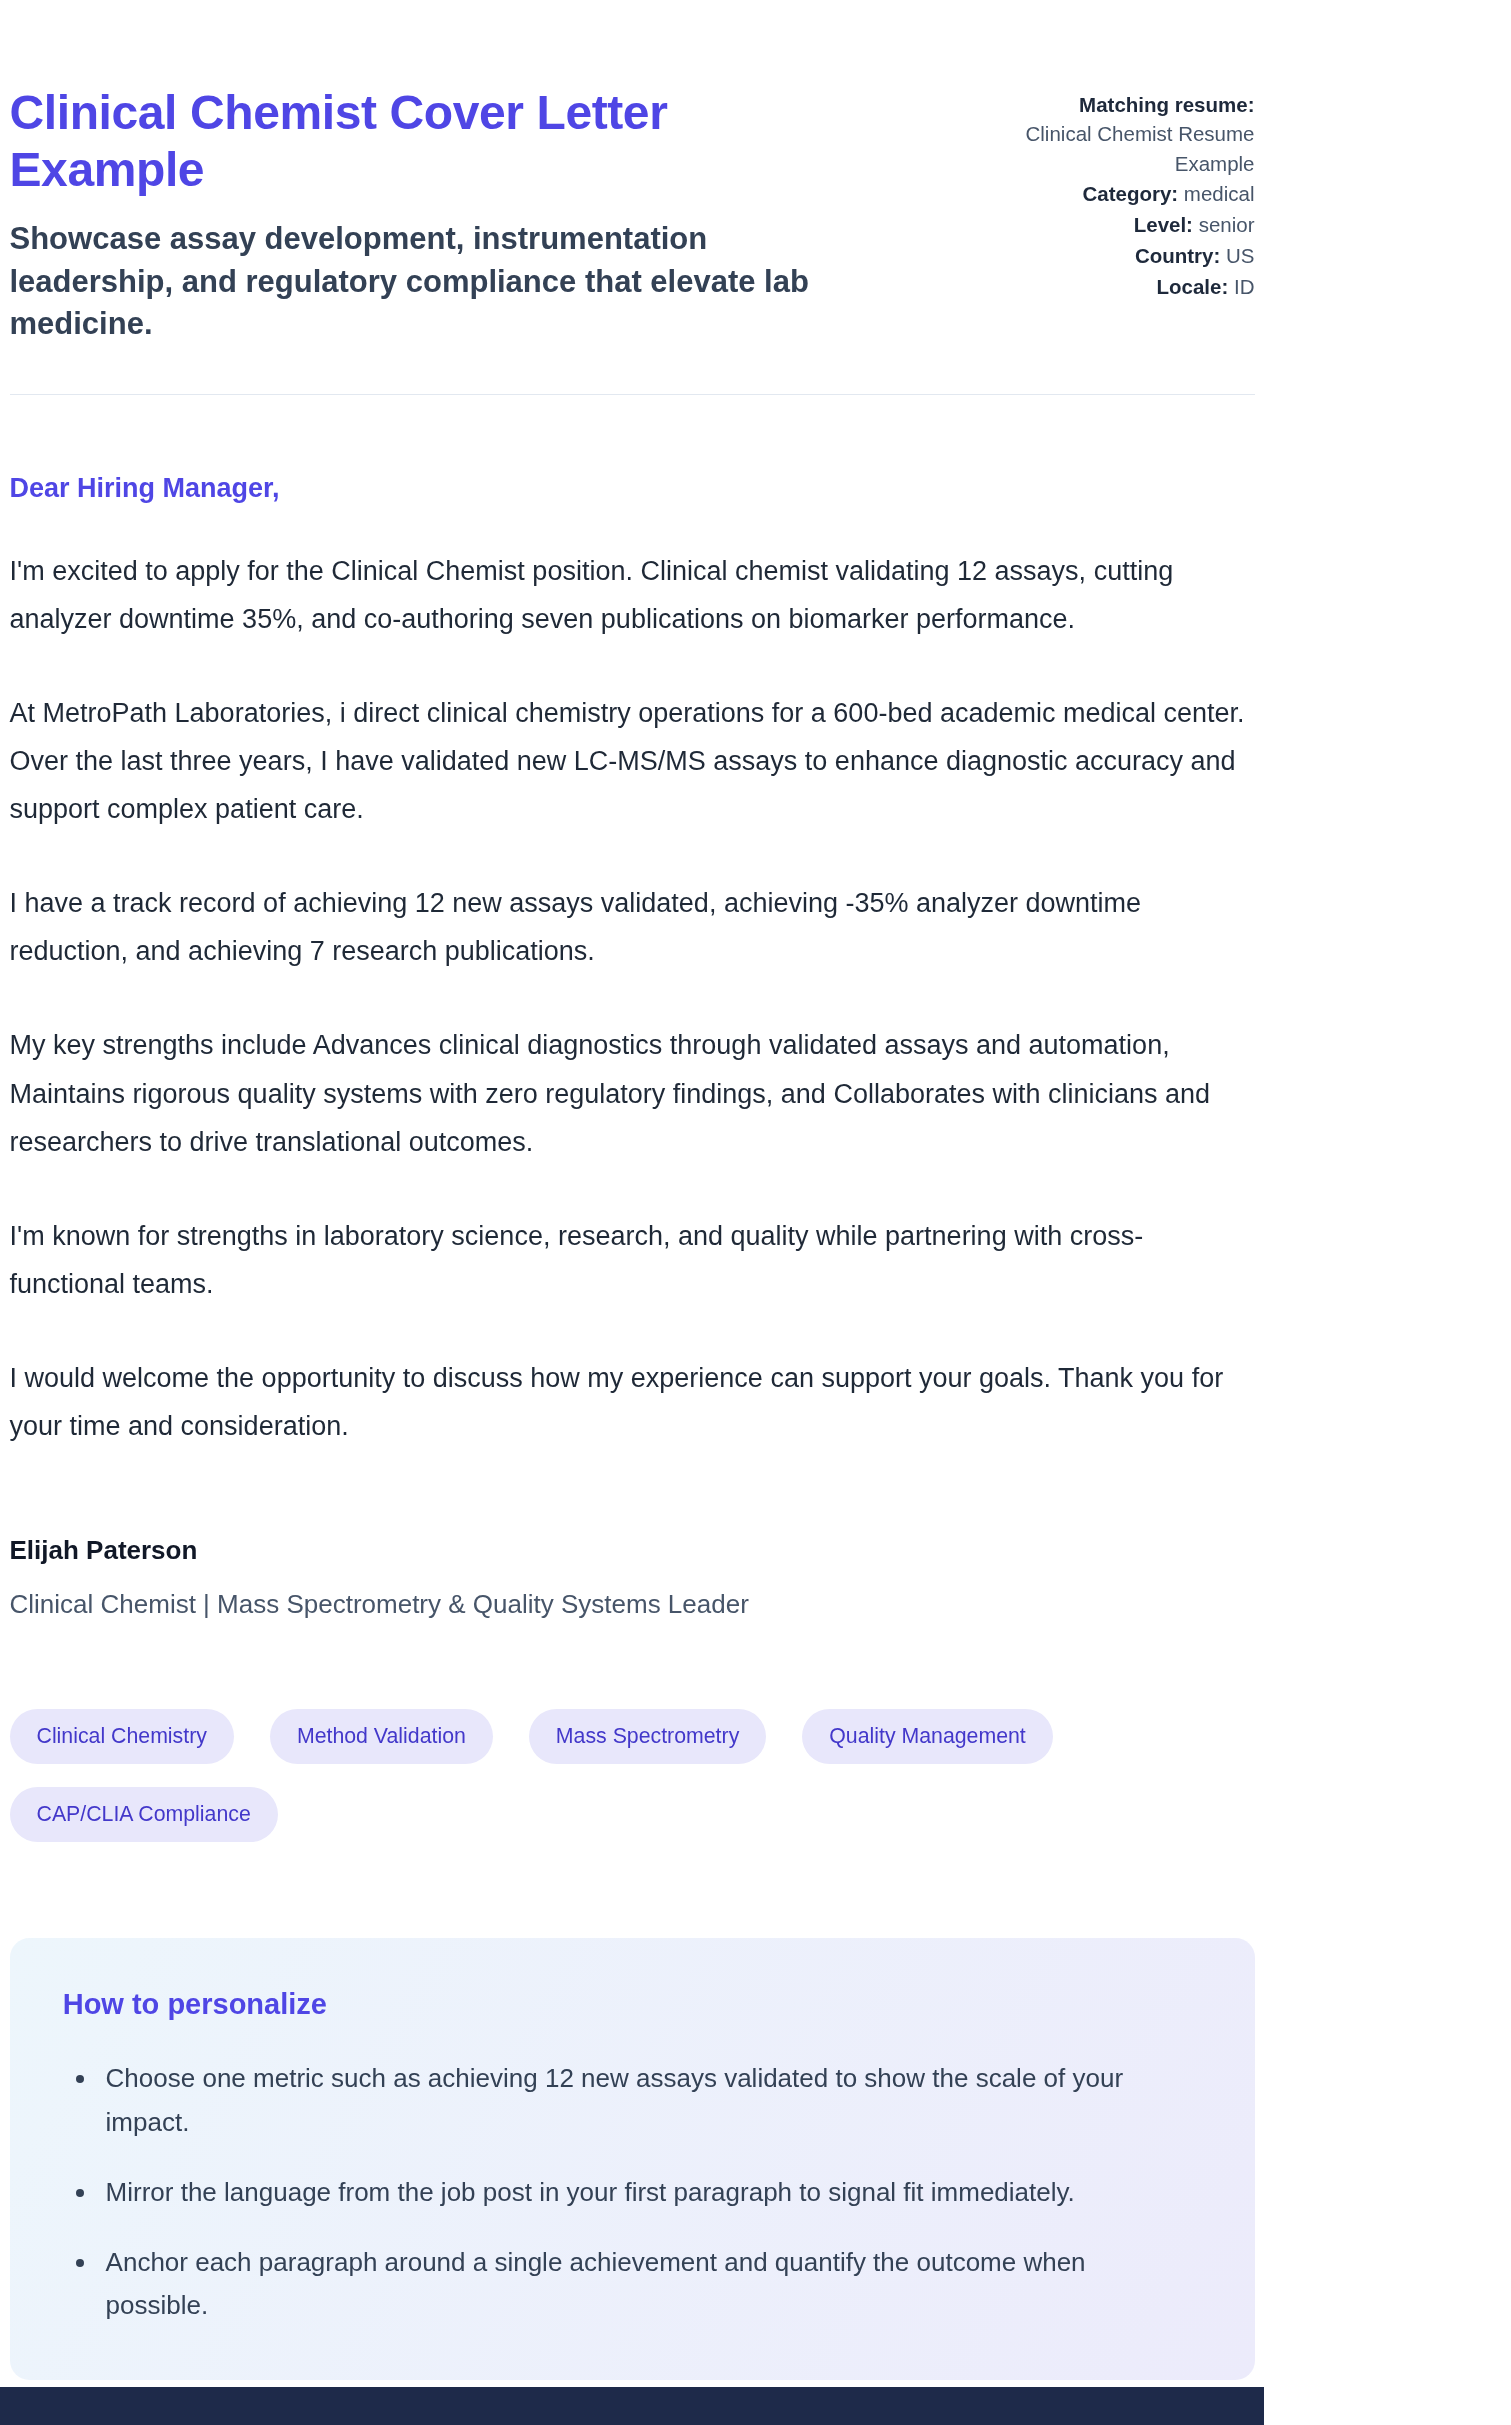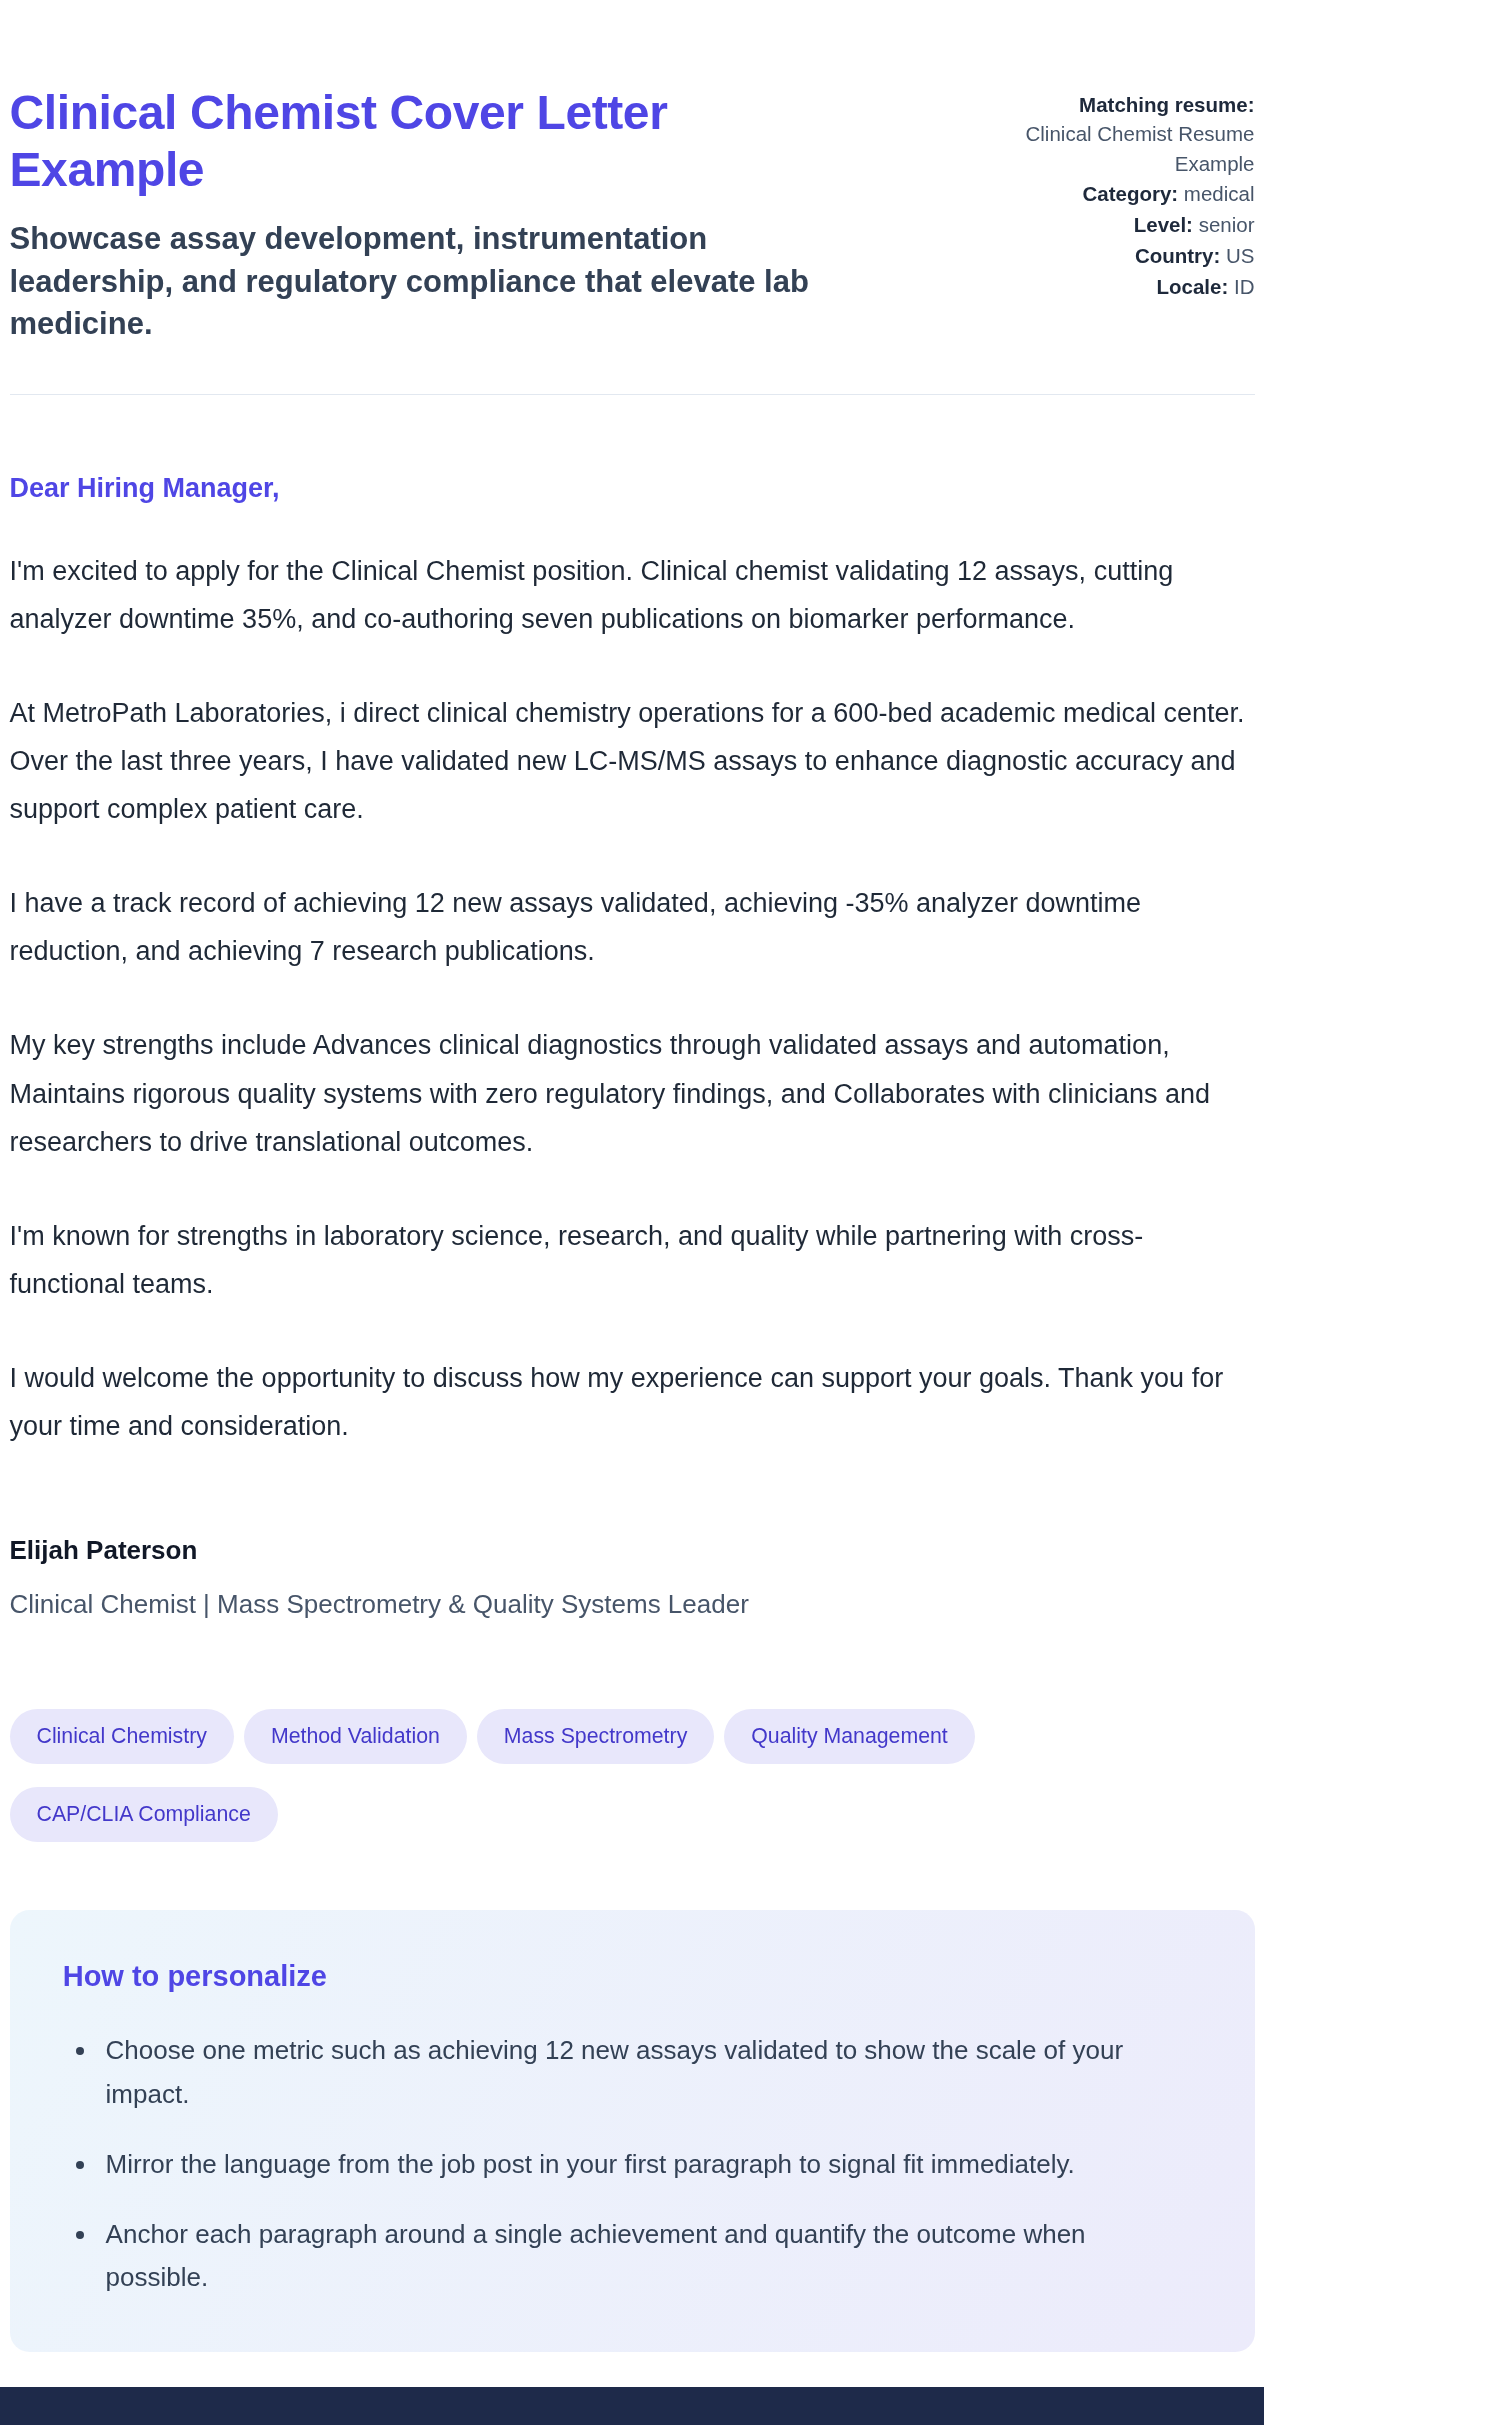--- a/index.html
+++ b/index.html
@@ -82,37 +82,37 @@
   }
   .sig-title {
     font-size: 26px;
     color: #475569;
   }
   
   .tags {
     margin-top: 89px;
     display: flex;
     flex-wrap: wrap;
-    gap: 23px 10px;
+    gap: 23px 36px;
     max-width: 1067px;
   }
   .tag {
     display: inline-block;
     background: #e8e7fb;
     color: #4338ca;
     font-size: 21.3px;
     line-height: 1;
     padding: 17px 27px;
     border-radius: 888px;
     white-space: nowrap;
     cursor: pointer;
   }
   
   .personalize {
-    margin-top: 68px;
+    margin-top: 96px;
     background: linear-gradient(120deg, #edf6fc 0%, #ecebfb 100%);
     border-radius: 19.6px;
     padding: 50px 75px 53px 39px;
   }
   .personalize h2 {
     font-size: 29px;
     font-weight: 700;
     color: #4f46e5;
     margin-left: 14.2px;
     margin-bottom: 36px;

